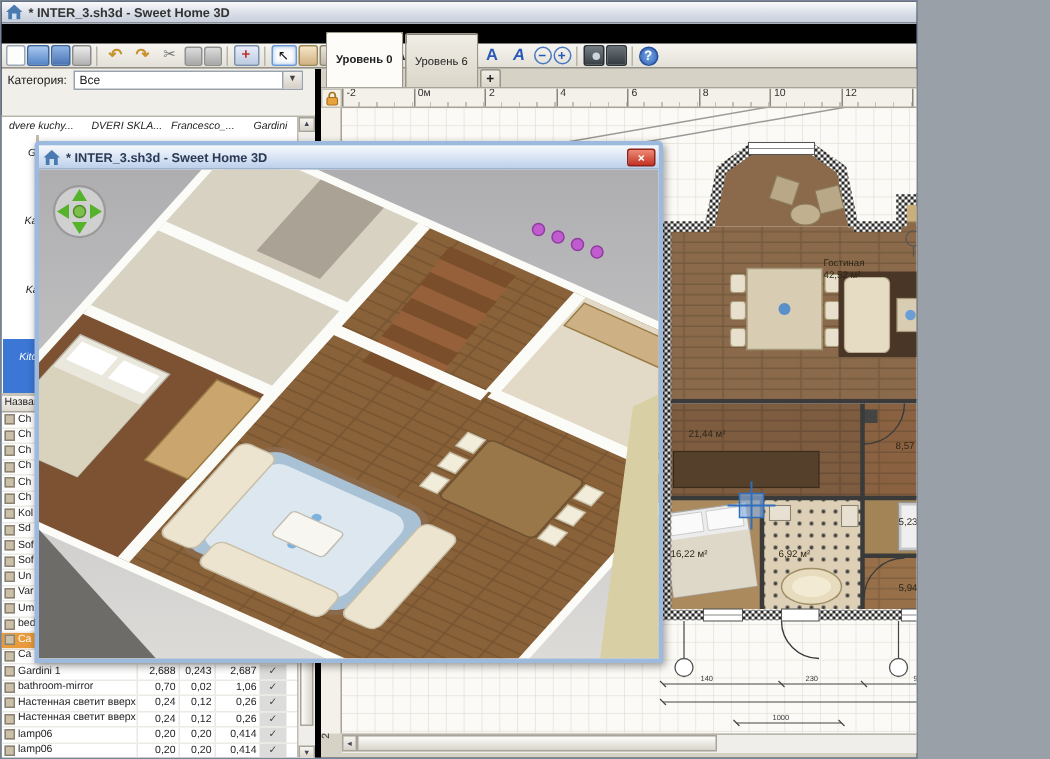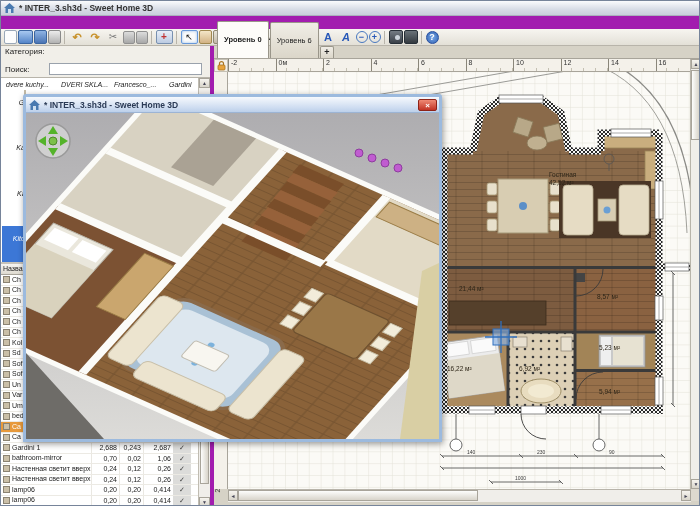--- a/index.html
+++ b/index.html
@@ -1,16 +1,16 @@
 <!DOCTYPE html>
 <html><head>
 <meta charset="utf-8">
 <style>
   html,body{margin:0;padding:0;background:#9aa0a8;font-family:"Liberation Sans",sans-serif;}
-  #screen{position:relative;width:700px;height:506px;background:#a21caf;overflow:hidden;
+  #screen{position:relative;width:612px;height:506px;background:#000000;overflow:hidden;
           border:1px solid #76849a;box-sizing:border-box;font-size:8px;color:#222;}
   
   #titlebar{position:absolute;left:0;top:0;width:700px;height:15px;
     background:linear-gradient(#fafbfd,#d7dce6 60%,#c9cfdc);border-bottom:1px solid #aab0bc;
     display:flex;align-items:center;padding-left:3px;box-sizing:border-box;}
   #titlebar .ttl{font-size:8.5px;font-weight:bold;color:#333;margin-left:4px;}
   .appico{width:11px;height:10px;display:inline-block;}
   #menubar{position:absolute;left:0;top:15px;width:700px;height:13px;background:#f2f0ea;
     border-bottom:1px solid #d0cdc4;display:flex;align-items:center;padding-left:2px;box-sizing:border-box;}
   .mitem{padding:0 6px;font-size:8.5px;color:#222;}
@@ -267,24 +267,24 @@
 
       <span class="tbi ic-help">
         <span class="g">?</span>
       </span>
 
   </div>
 
   <div id="leftpanel">
     <div class="frow" style="top:1px;">
       <label>Категория:</label>
-    </div>
-    <div class="frow" style="top:17px;">
-      <label>Поиск:</label>
-      <input class="tinput" value="" style="">
+      <span class="combo">
+        <span>Все</span>
+        <span class="arrowbtn">▼</span>
+      </span>
     </div>
     <div id="catalog">
 
         <span class="cat-lbl">dvere kuchy...</span>
 
         <span class="cat-lbl">DVERI SKLA...</span>
 
         <span class="cat-lbl">Francesco_...</span>
 
         <span class="cat-lbl">Gardini</span>

